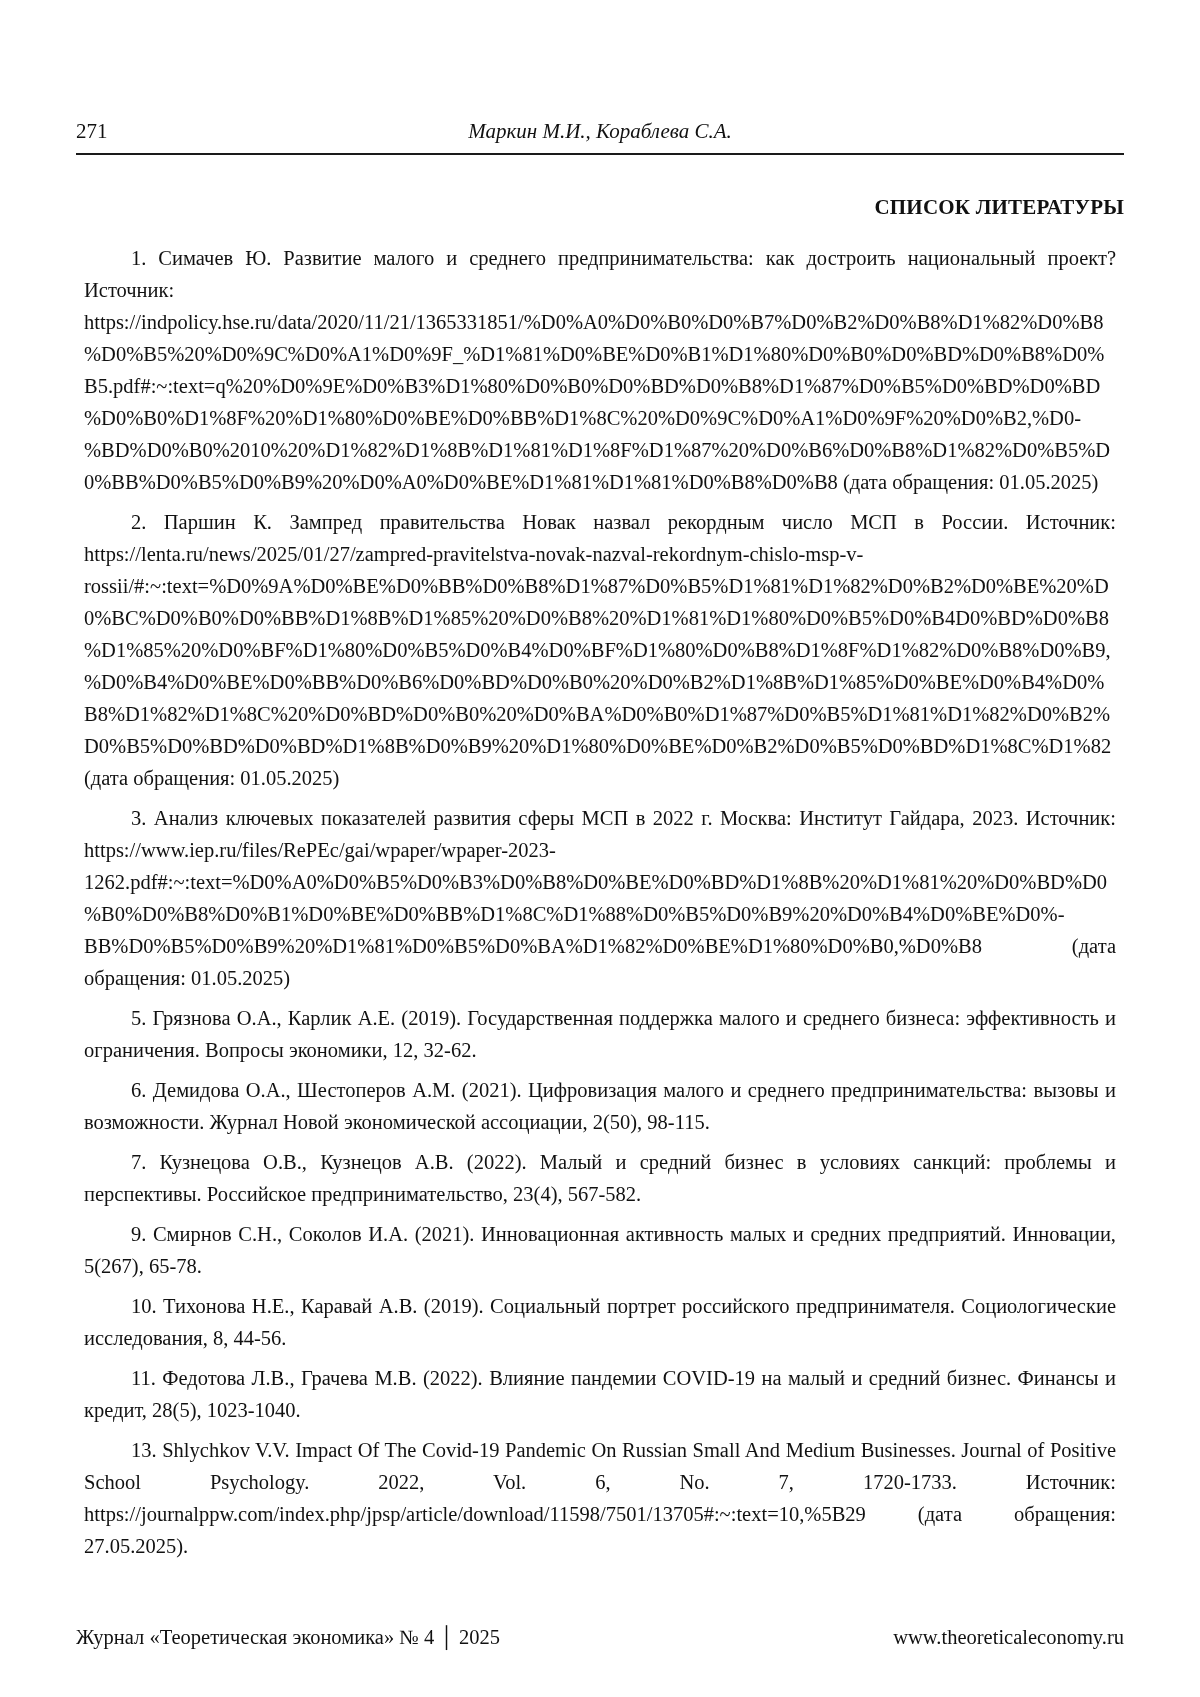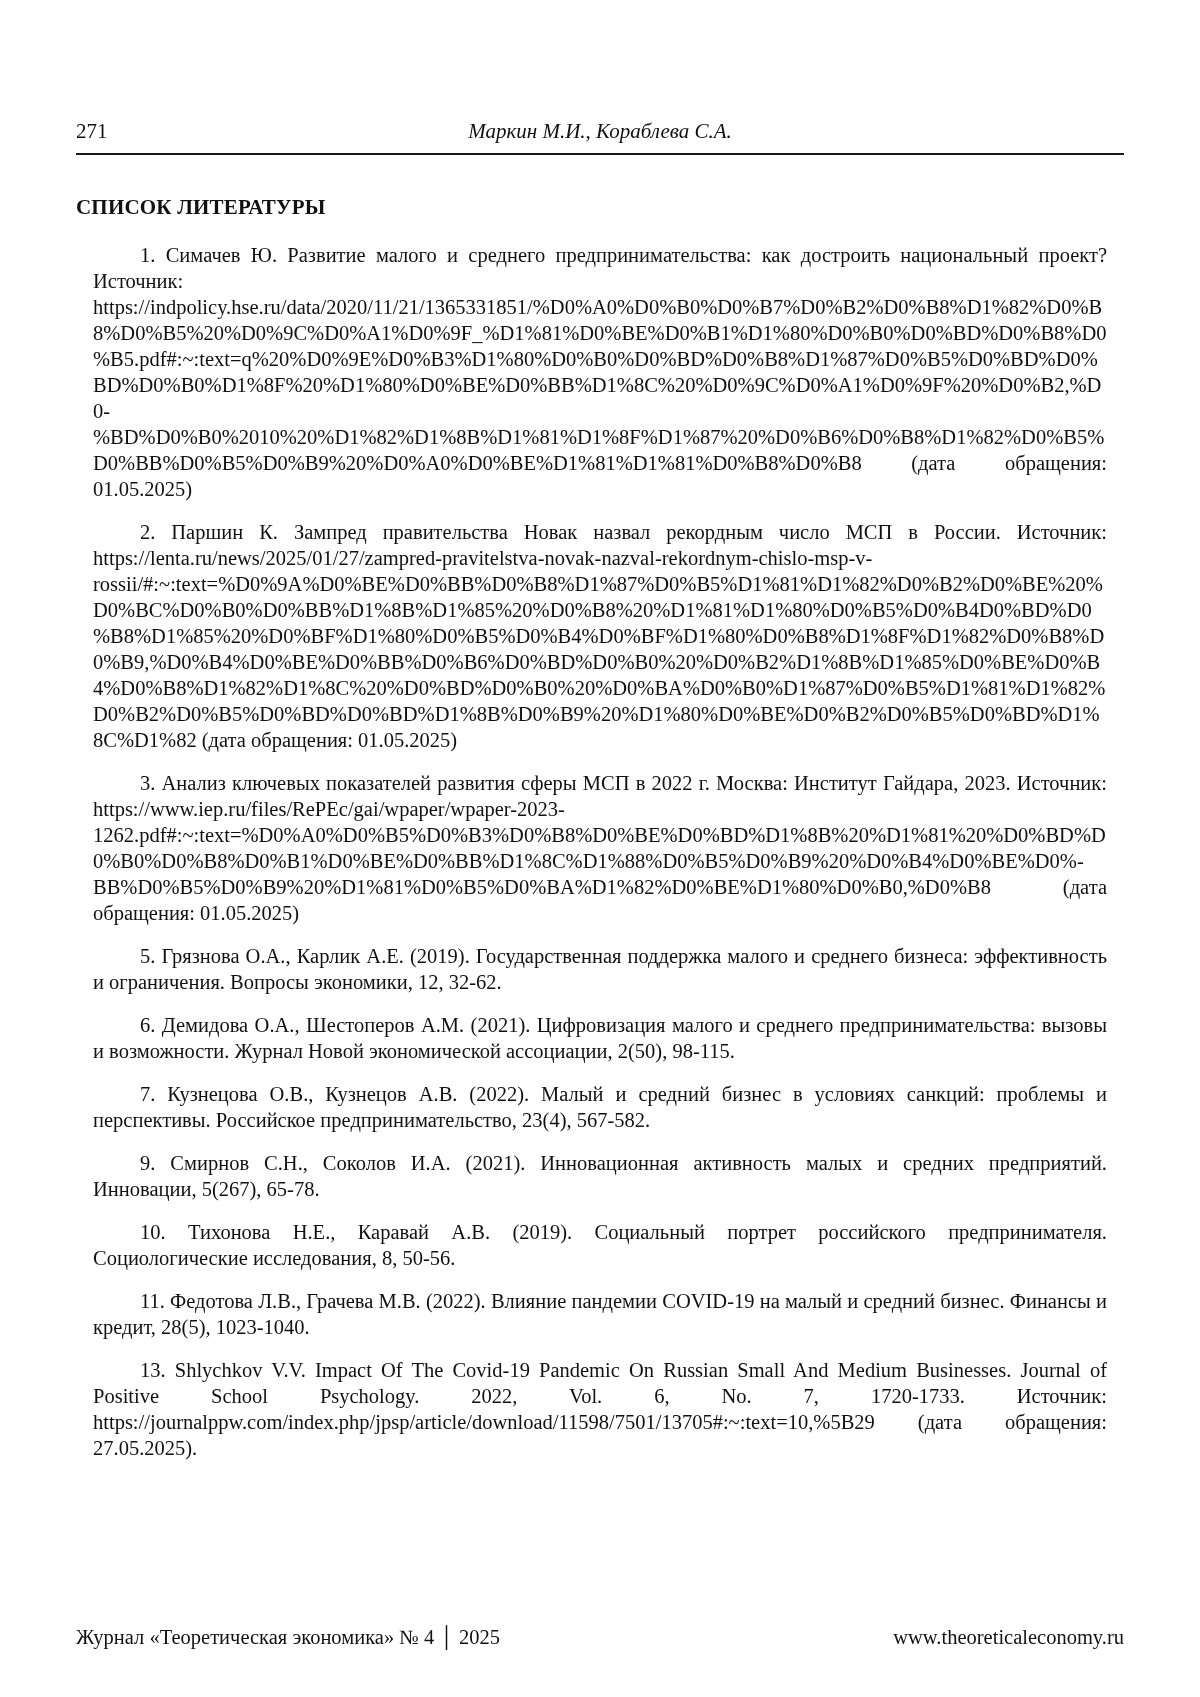--- a/index.html
+++ b/index.html
@@ -33,30 +33,30 @@
   .page-number {
     position: absolute;
     left: 0;
     bottom: 9px;
     font-style: normal;
   }
   .running-title {
     font-style: italic;
   }
   .section-title {
-    text-align: left;
+    text-align: right;
     font-size: 21px;
     font-weight: bold;
     margin: 40px 0 22px 0;
     letter-spacing: 0.2px;
   }
   .references p {
-    margin: 17px;
+    margin: 8px;
     font-size: 20.5px;
-    line-height: 26px;
+    line-height: 32px;
     text-align: justify;
     text-indent: 47px;
     overflow-wrap: break-word;
     word-wrap: break-word;
   }
   .page-footer {
     position: absolute;
     left: 76px;
     right: 76px;
     bottom: 48px;
@@ -80,21 +80,21 @@
   <h1 class="section-title">СПИСОК ЛИТЕРАТУРЫ</h1>
 
   <main class="references">
     <p>1. Симачев Ю. Развитие малого и среднего предпринимательства: как достроить национальный проект? Источник: https://indpolicy.hse.ru/data/2020/11/21/1365331851/%D0%A0%D0%B0%D0%B7%D0%B2%D0%B8%D1%82%D0%B8%D0%B5%20%D0%9C%D0%A1%D0%9F_%D1%81%D0%BE%D0%B1%D1%80%D0%B0%D0%BD%D0%B8%D0%B5.pdf#:~:text=q%20%D0%9E%D0%B3%D1%80%D0%B0%D0%BD%D0%B8%D1%87%D0%B5%D0%BD%D0%BD%D0%B0%D1%8F%20%D1%80%D0%BE%D0%BB%D1%8C%20%D0%9C%D0%A1%D0%9F%20%D0%B2,%D0-%BD%D0%B0%2010%20%D1%82%D1%8B%D1%81%D1%8F%D1%87%20%D0%B6%D0%B8%D1%82%D0%B5%D0%BB%D0%B5%D0%B9%20%D0%A0%D0%BE%D1%81%D1%81%D0%B8%D0%B8 (дата обращения: 01.05.2025)</p>
     <p>2. Паршин К. Зампред правительства Новак назвал рекордным число МСП в России. Источник: https://lenta.ru/news/2025/01/27/zampred-pravitelstva-novak-nazval-rekordnym-chislo-msp-v-rossii/#:~:text=%D0%9A%D0%BE%D0%BB%D0%B8%D1%87%D0%B5%D1%81%D1%82%D0%B2%D0%BE%20%D0%BC%D0%B0%D0%BB%D1%8B%D1%85%20%D0%B8%20%D1%81%D1%80%D0%B5%D0%B4D0%BD%D0%B8%D1%85%20%D0%BF%D1%80%D0%B5%D0%B4%D0%BF%D1%80%D0%B8%D1%8F%D1%82%D0%B8%D0%B9,%D0%B4%D0%BE%D0%BB%D0%B6%D0%BD%D0%B0%20%D0%B2%D1%8B%D1%85%D0%BE%D0%B4%D0%B8%D1%82%D1%8C%20%D0%BD%D0%B0%20%D0%BA%D0%B0%D1%87%D0%B5%D1%81%D1%82%D0%B2%D0%B5%D0%BD%D0%BD%D1%8B%D0%B9%20%D1%80%D0%BE%D0%B2%D0%B5%D0%BD%D1%8C%D1%82 (дата обращения: 01.05.2025)</p>
     <p>3. Анализ ключевых показателей развития сферы МСП в 2022 г. Москва: Институт Гайдара, 2023. Источник: https://www.iep.ru/files/RePEc/gai/wpaper/wpaper-2023-1262.pdf#:~:text=%D0%A0%D0%B5%D0%B3%D0%B8%D0%BE%D0%BD%D1%8B%20%D1%81%20%D0%BD%D0%B0%D0%B8%D0%B1%D0%BE%D0%BB%D1%8C%D1%88%D0%B5%D0%B9%20%D0%B4%D0%BE%D0%-BB%D0%B5%D0%B9%20%D1%81%D0%B5%D0%BA%D1%82%D0%BE%D1%80%D0%B0,%D0%B8 (дата обращения: 01.05.2025)</p>
     <p>5. Грязнова О.А., Карлик А.Е. (2019). Государственная поддержка малого и среднего бизнеса: эффективность и ограничения. Вопросы экономики, 12, 32-62.</p>
     <p>6. Демидова О.А., Шестоперов А.М. (2021). Цифровизация малого и среднего предпринимательства: вызовы и возможности. Журнал Новой экономической ассоциации, 2(50), 98-115.</p>
     <p>7. Кузнецова О.В., Кузнецов А.В. (2022). Малый и средний бизнес в условиях санкций: проблемы и перспективы. Российское предпринимательство, 23(4), 567-582.</p>
     <p>9. Смирнов С.Н., Соколов И.А. (2021). Инновационная активность малых и средних предприятий. Инновации, 5(267), 65-78.</p>
-    <p>10. Тихонова Н.Е., Каравай А.В. (2019). Социальный портрет российского предпринимателя. Социологические исследования, 8, 50-56.</p>
+    <p>10. Тихонова Н.Е., Каравай А.В. (2019). Социальный портрет российского предпринимателя. Социологические исследования, 8, 44-56.</p>
     <p>11. Федотова Л.В., Грачева М.В. (2022). Влияние пандемии COVID-19 на малый и средний бизнес. Финансы и кредит, 28(5), 1023-1040.</p>
     <p>13. Shlychkov V.V. Impact Of The Covid-19 Pandemic On Russian Small And Medium Businesses. Journal of Positive School Psychology. 2022, Vol. 6, No. 7, 1720-1733. Источник: https://journalppw.com/index.php/jpsp/article/download/11598/7501/13705#:~:text=10,%5B29 (дата обращения: 27.05.2025).</p>
   </main>
 
   <footer class="page-footer">
     <span>Журнал «Теоретическая экономика» № 4 │ 2025</span>
     <span>www.theoreticaleconomy.ru</span>
   </footer>
 
 </div>

